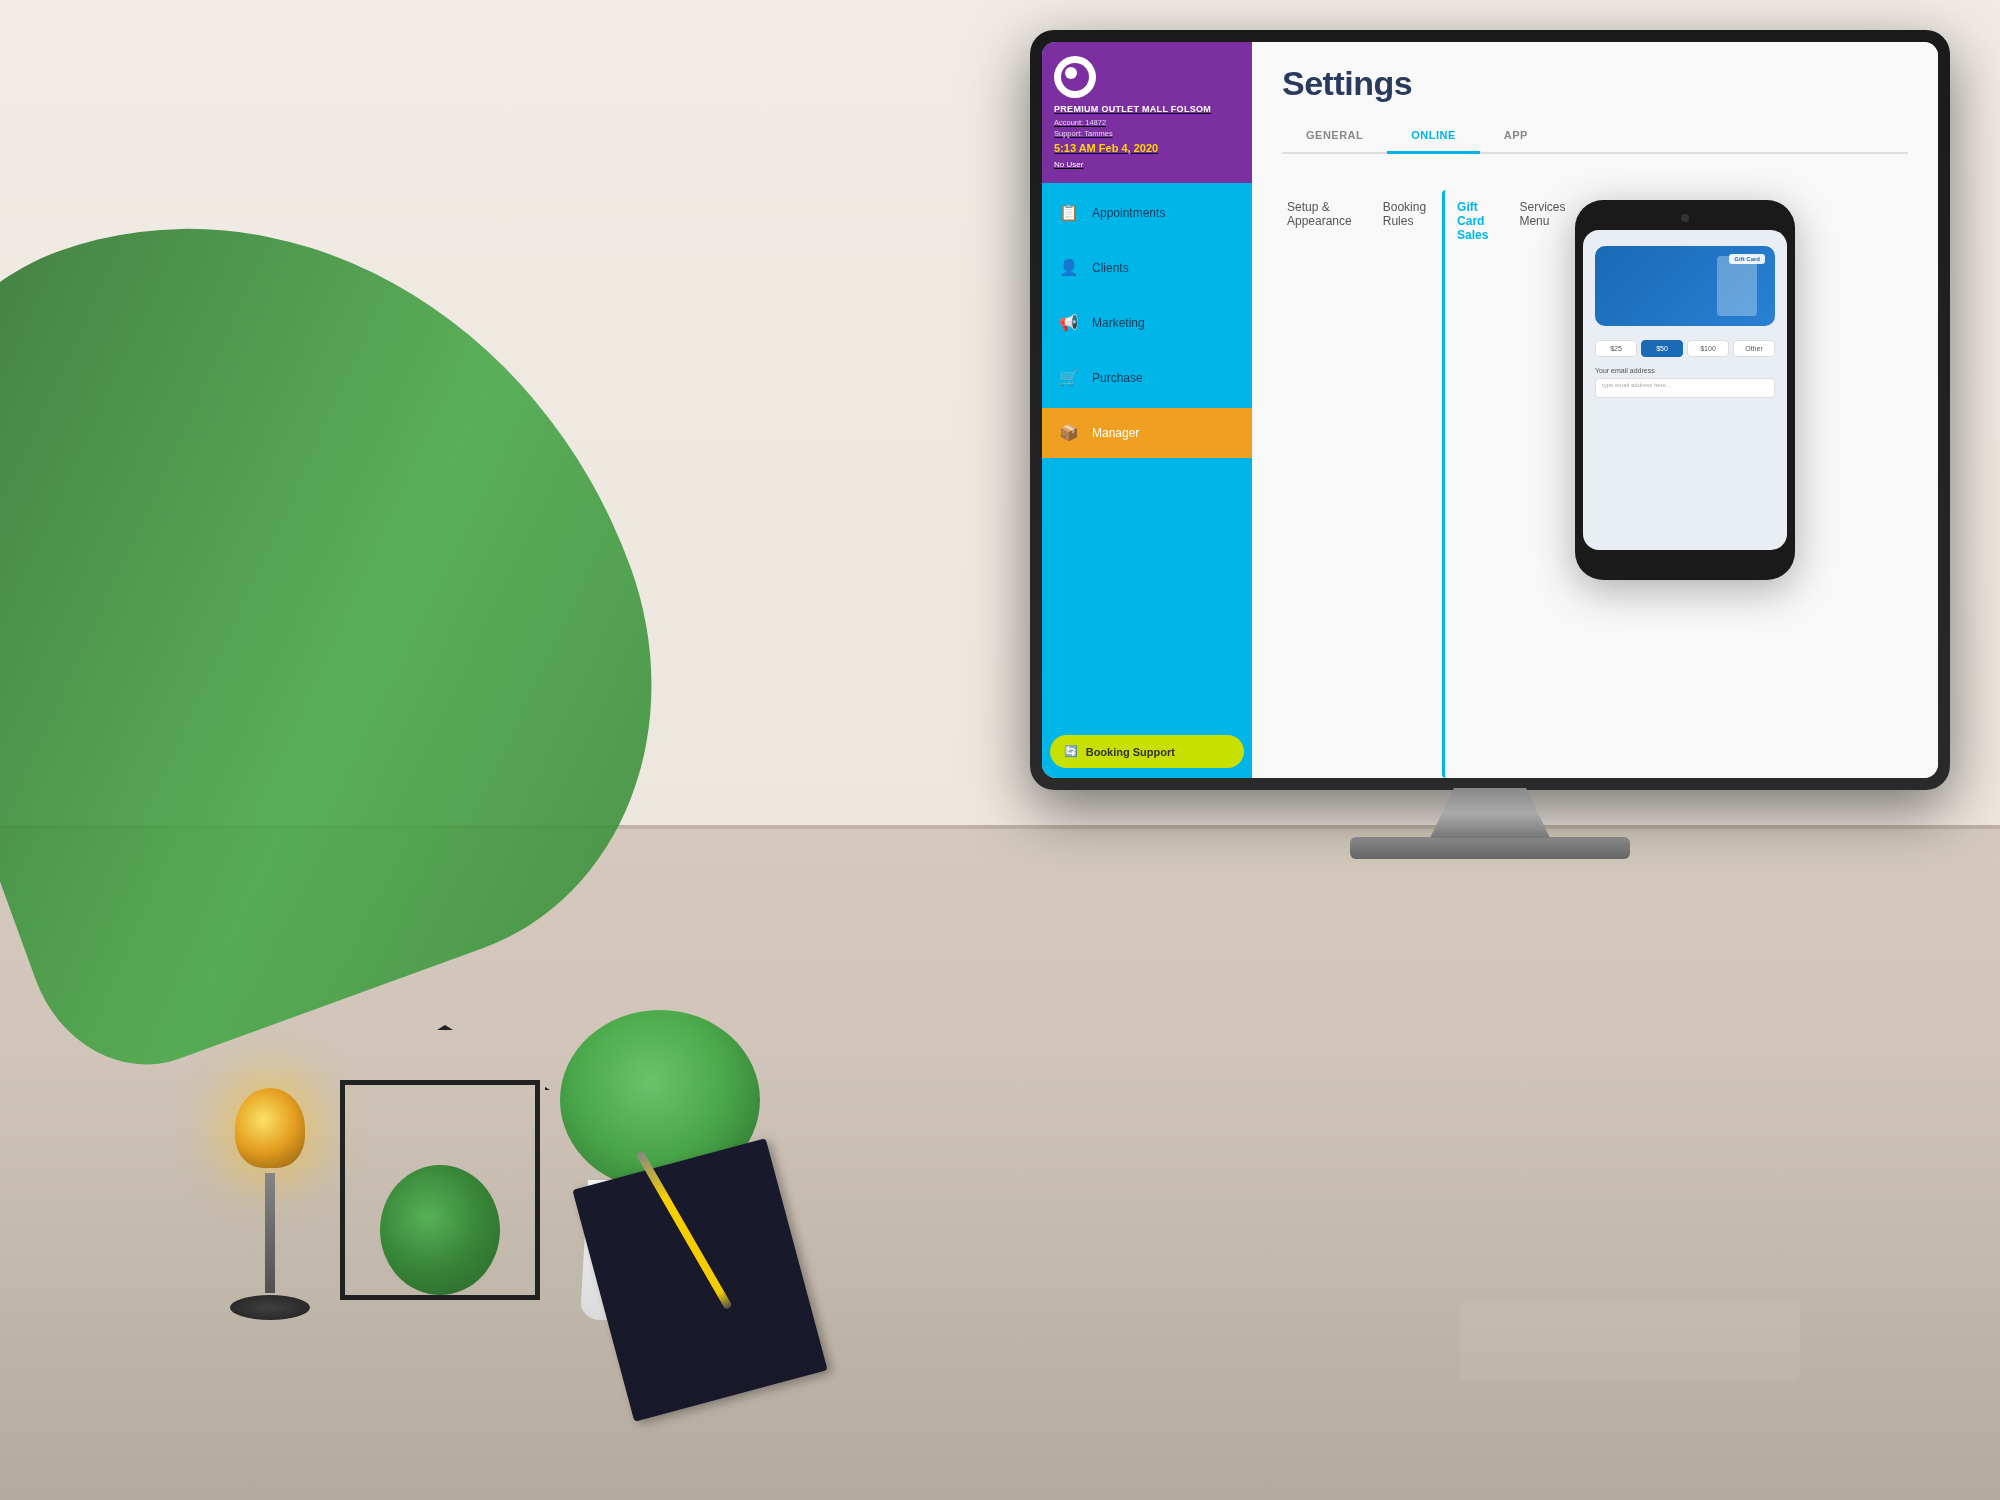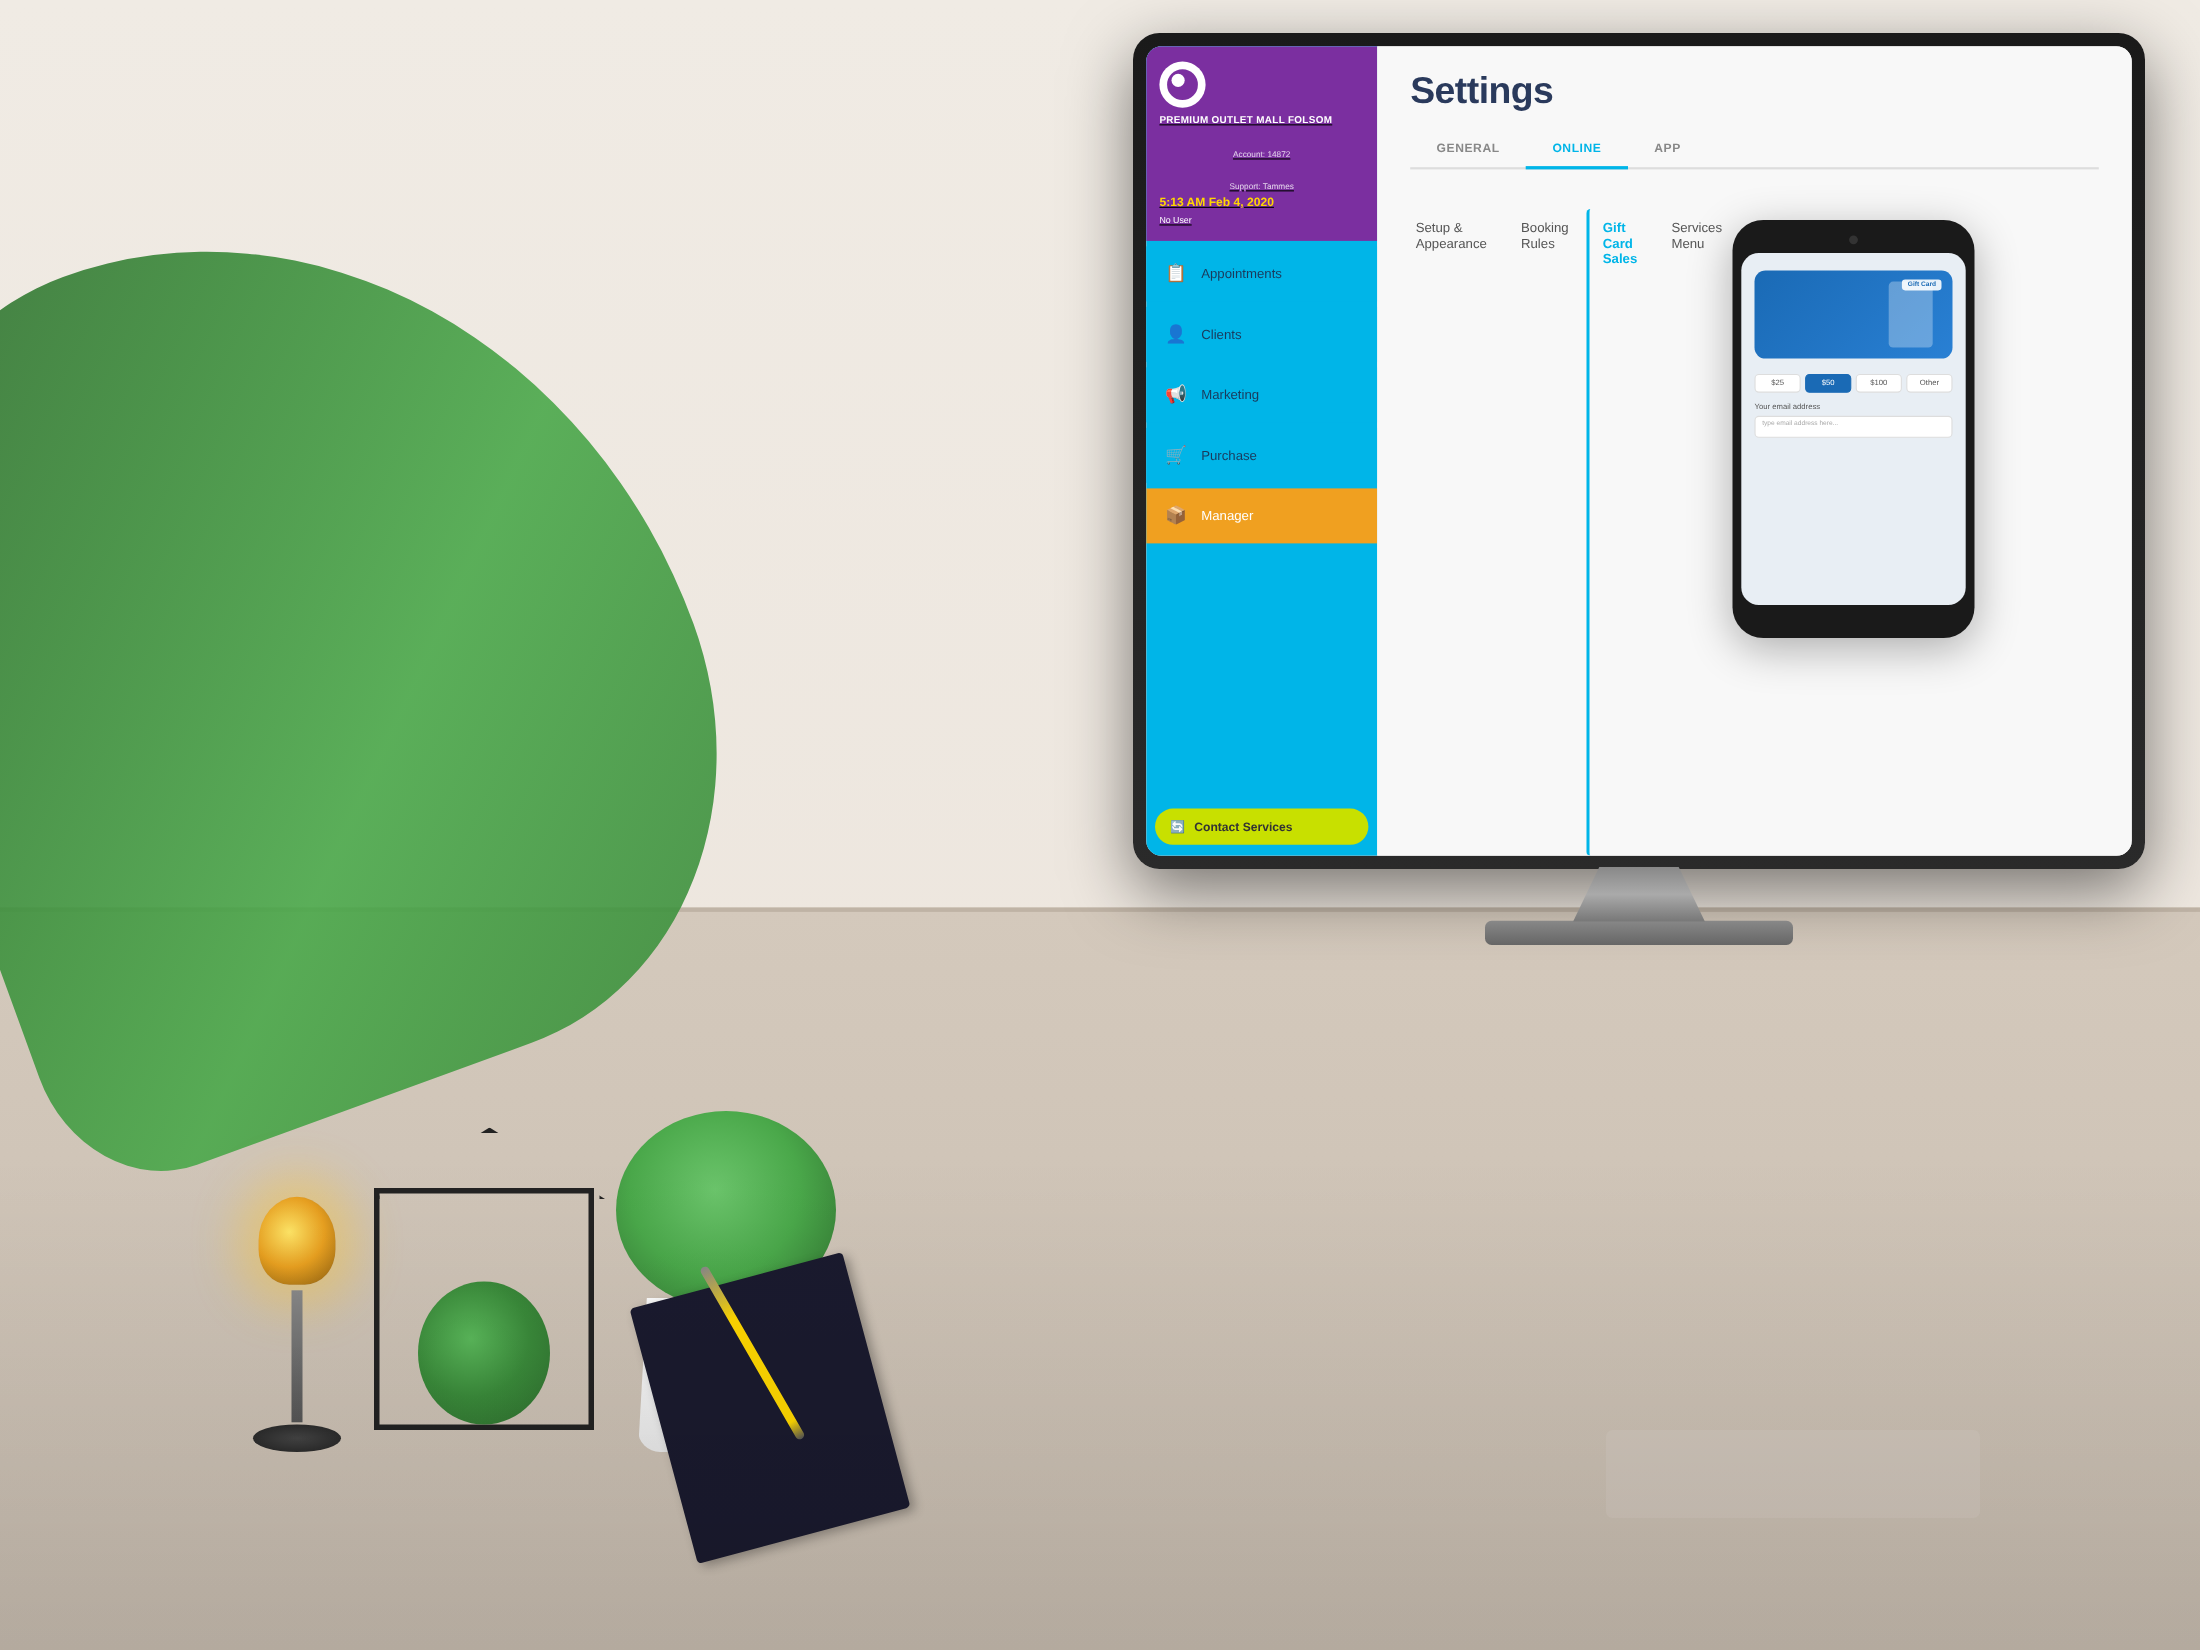--- a/index.html
+++ b/index.html
@@ -254,22 +254,21 @@
       font-size: 9px;
       font-weight: 700;
       letter-spacing: 0.3px;
       line-height: 1.3;
       margin-top: 6px;
     }
 
     .sidebar-account {
       color: rgba(255,255,255,0.8);
       font-size: 7.5px;
-      margin-top: 20px;
-      text-align: center;
+      margin-top: 2px;
     }
 
     .sidebar-time {
       color: #ffd700;
       font-size: 11px;
       font-weight: 700;
       margin-top: 4px;
     }
 
     .sidebar-user {
@@ -647,21 +646,21 @@
             <span class="nav-label">Purchase</span>
           </div>
           <div class="nav-item manager">
             <span class="nav-icon">📦</span>
             <span class="nav-label">Manager</span>
           </div>
         </div>
 
         <button class="contact-support-btn">
           <span>🔄</span>
-          <span>Contact Services</span>
+          <span>Booking Support</span>
         </button>
       </div>
 
       <div class="app-main">
         <div class="settings-header">
           <h1 class="settings-title">Settings</h1>
           <div class="settings-tabs">
             <div class="tab">GENERAL</div>
             <div class="tab active">ONLINE</div>
             <div class="tab">APP</div>

